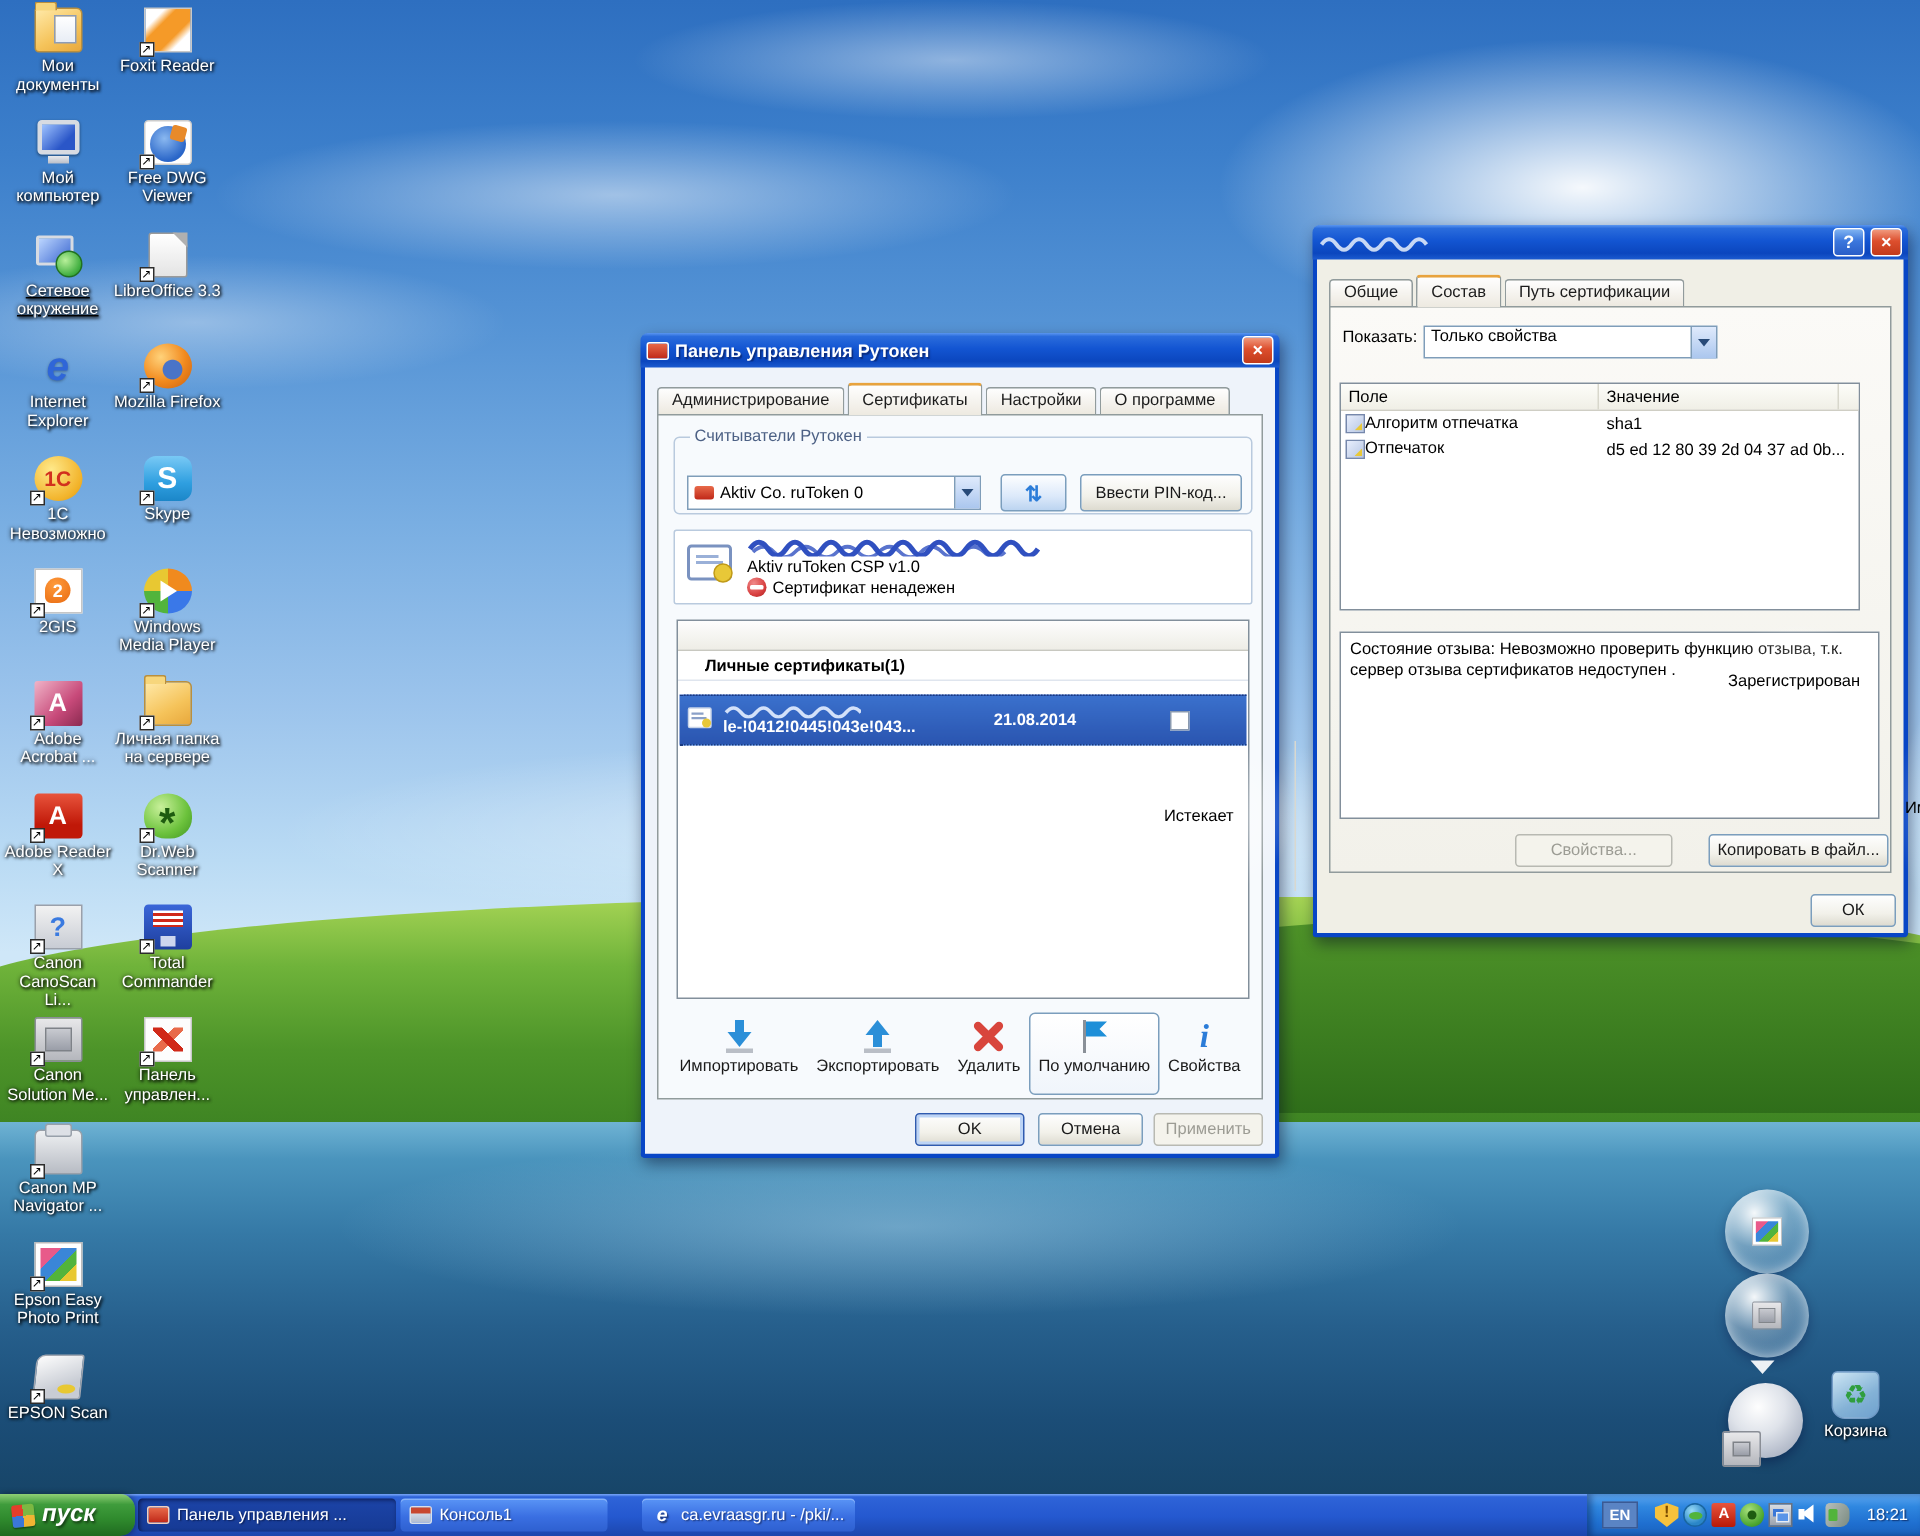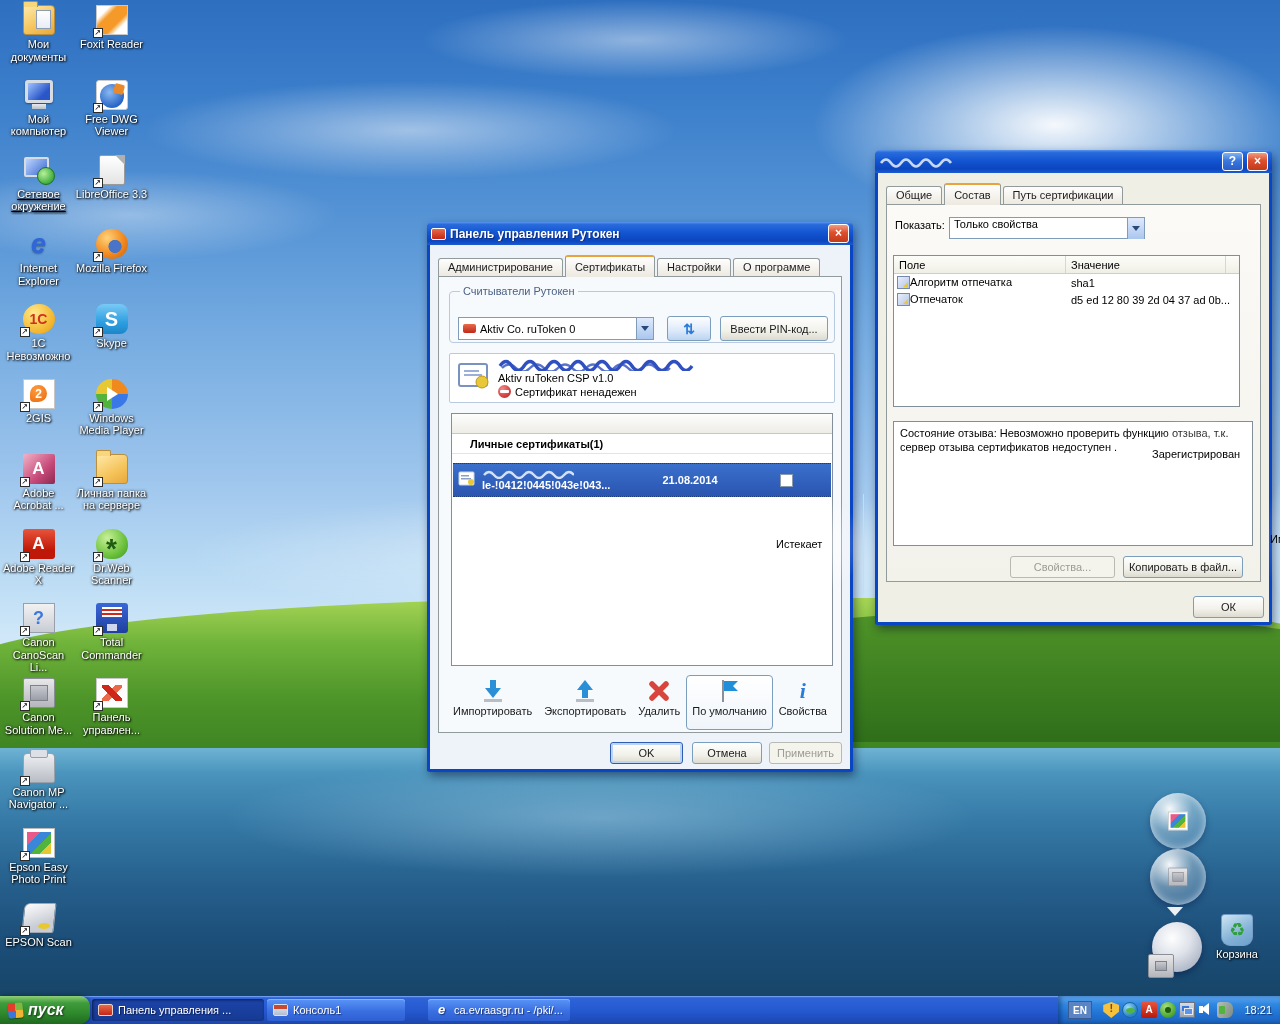--- a/index.html
+++ b/index.html
@@ -167,22 +167,22 @@
   .th .tc1{width:172px}.th .tc2{flex:1}.th .tc3{width:13px;border-right:none}
   .trow{display:flex;height:17px;align-items:center}
   .trow .f{width:172px;display:flex;gap:0;padding-left:3px;align-items:flex-start;white-space:nowrap;overflow:hidden}
   .trow .v{flex:1;padding-left:5px;white-space:nowrap;overflow:hidden}
   .trow.selected{background:#2a5bbc;color:#fff;margin-right:13px}
   .fico{width:13px;height:13px;flex:none;background:linear-gradient(135deg,#e8eefc,#b6c6e4);border:1px solid #7688ac;position:relative}
   .fico::after{content:"";position:absolute;right:1px;bottom:1px;width:5px;height:5px;background:#e8c838;clip-path:polygon(0 100%,100% 0,100% 100%)}
   .details{position:absolute;left:6px;top:216px;width:360px;height:125px;background:#fff;border:1px solid #828f9b;
     font-size:11px;line-height:14px;padding:4px 6px;color:#000}
   .b-props{left:123px;top:351px;width:105px}
-  .b-copy{left:236px;top:351px;width:120px}
-  .b-cert-ok{right:5px;bottom:4px;width:71px}
+  .b-copy{left:252px;top:351px;width:120px}
+  .b-cert-ok{right:5px;bottom:4px;width:57px}
 
   .scribble{display:block}
 
   
   #taskbar{position:absolute;left:0;bottom:0;width:1280px;height:28px;z-index:50;
     background:linear-gradient(180deg,#4f83e8 0%,#2e63d8 8%,#2458cf 55%,#1c46ad 100%);
     box-shadow:inset 0 1px 0 #6d9bf2}
   .startbtn{position:absolute;left:0;top:0;height:28px;width:90px;display:flex;align-items:center;gap:5px;padding-left:8px;cursor:pointer;
     background:linear-gradient(180deg,#8fcf74 0%,#3f9c3c 25%,#2f8a2d 60%,#1f6a20 100%);border-radius:0 10px 10px 0;
     box-shadow:1px 0 4px rgba(0,0,0,.4)}

